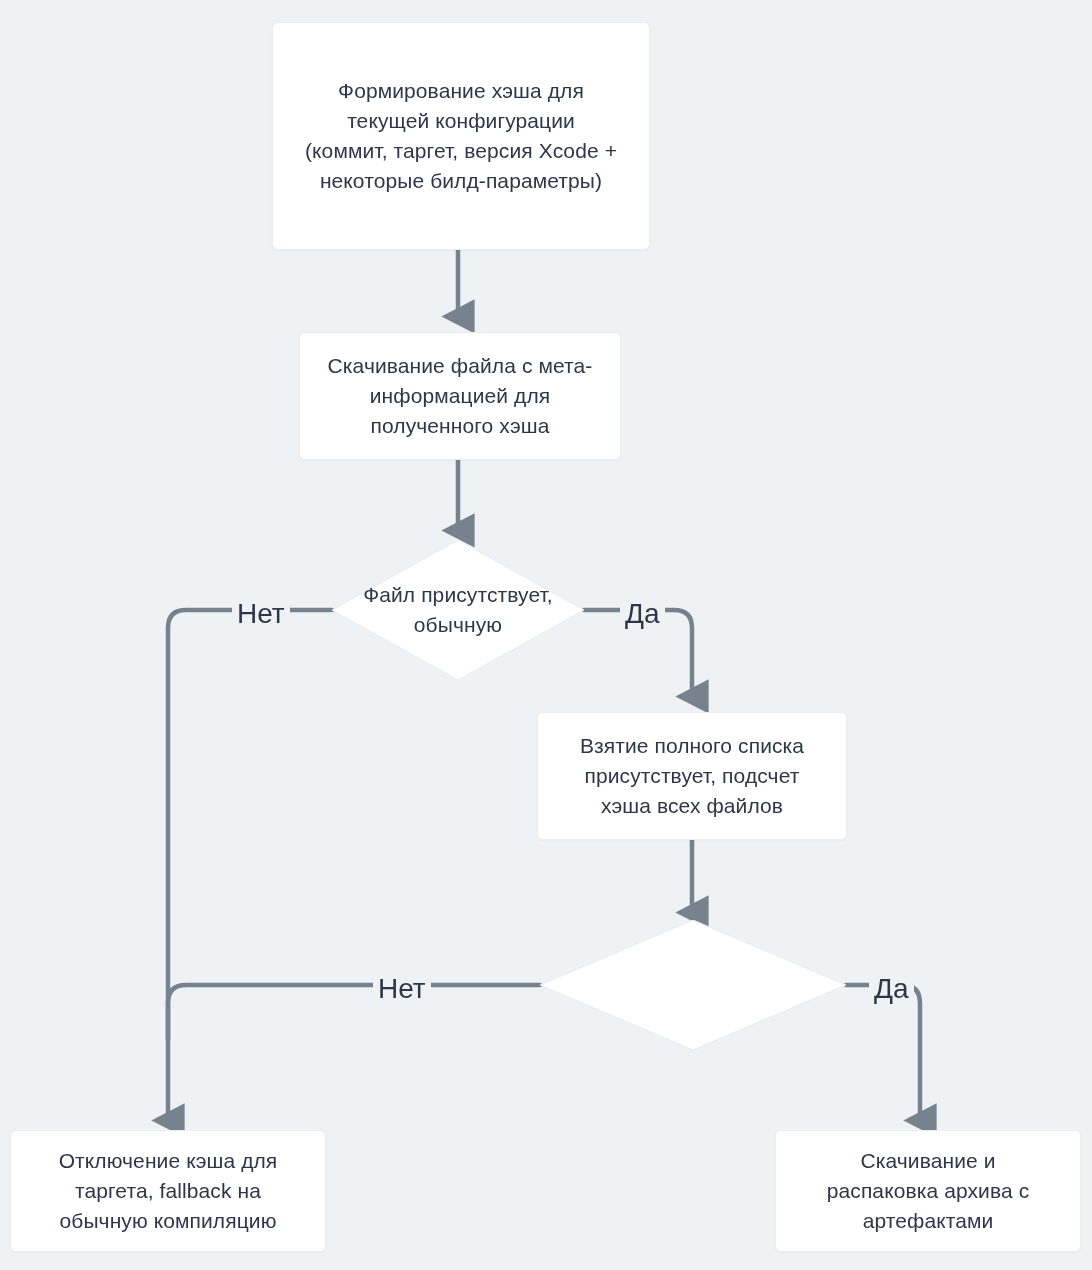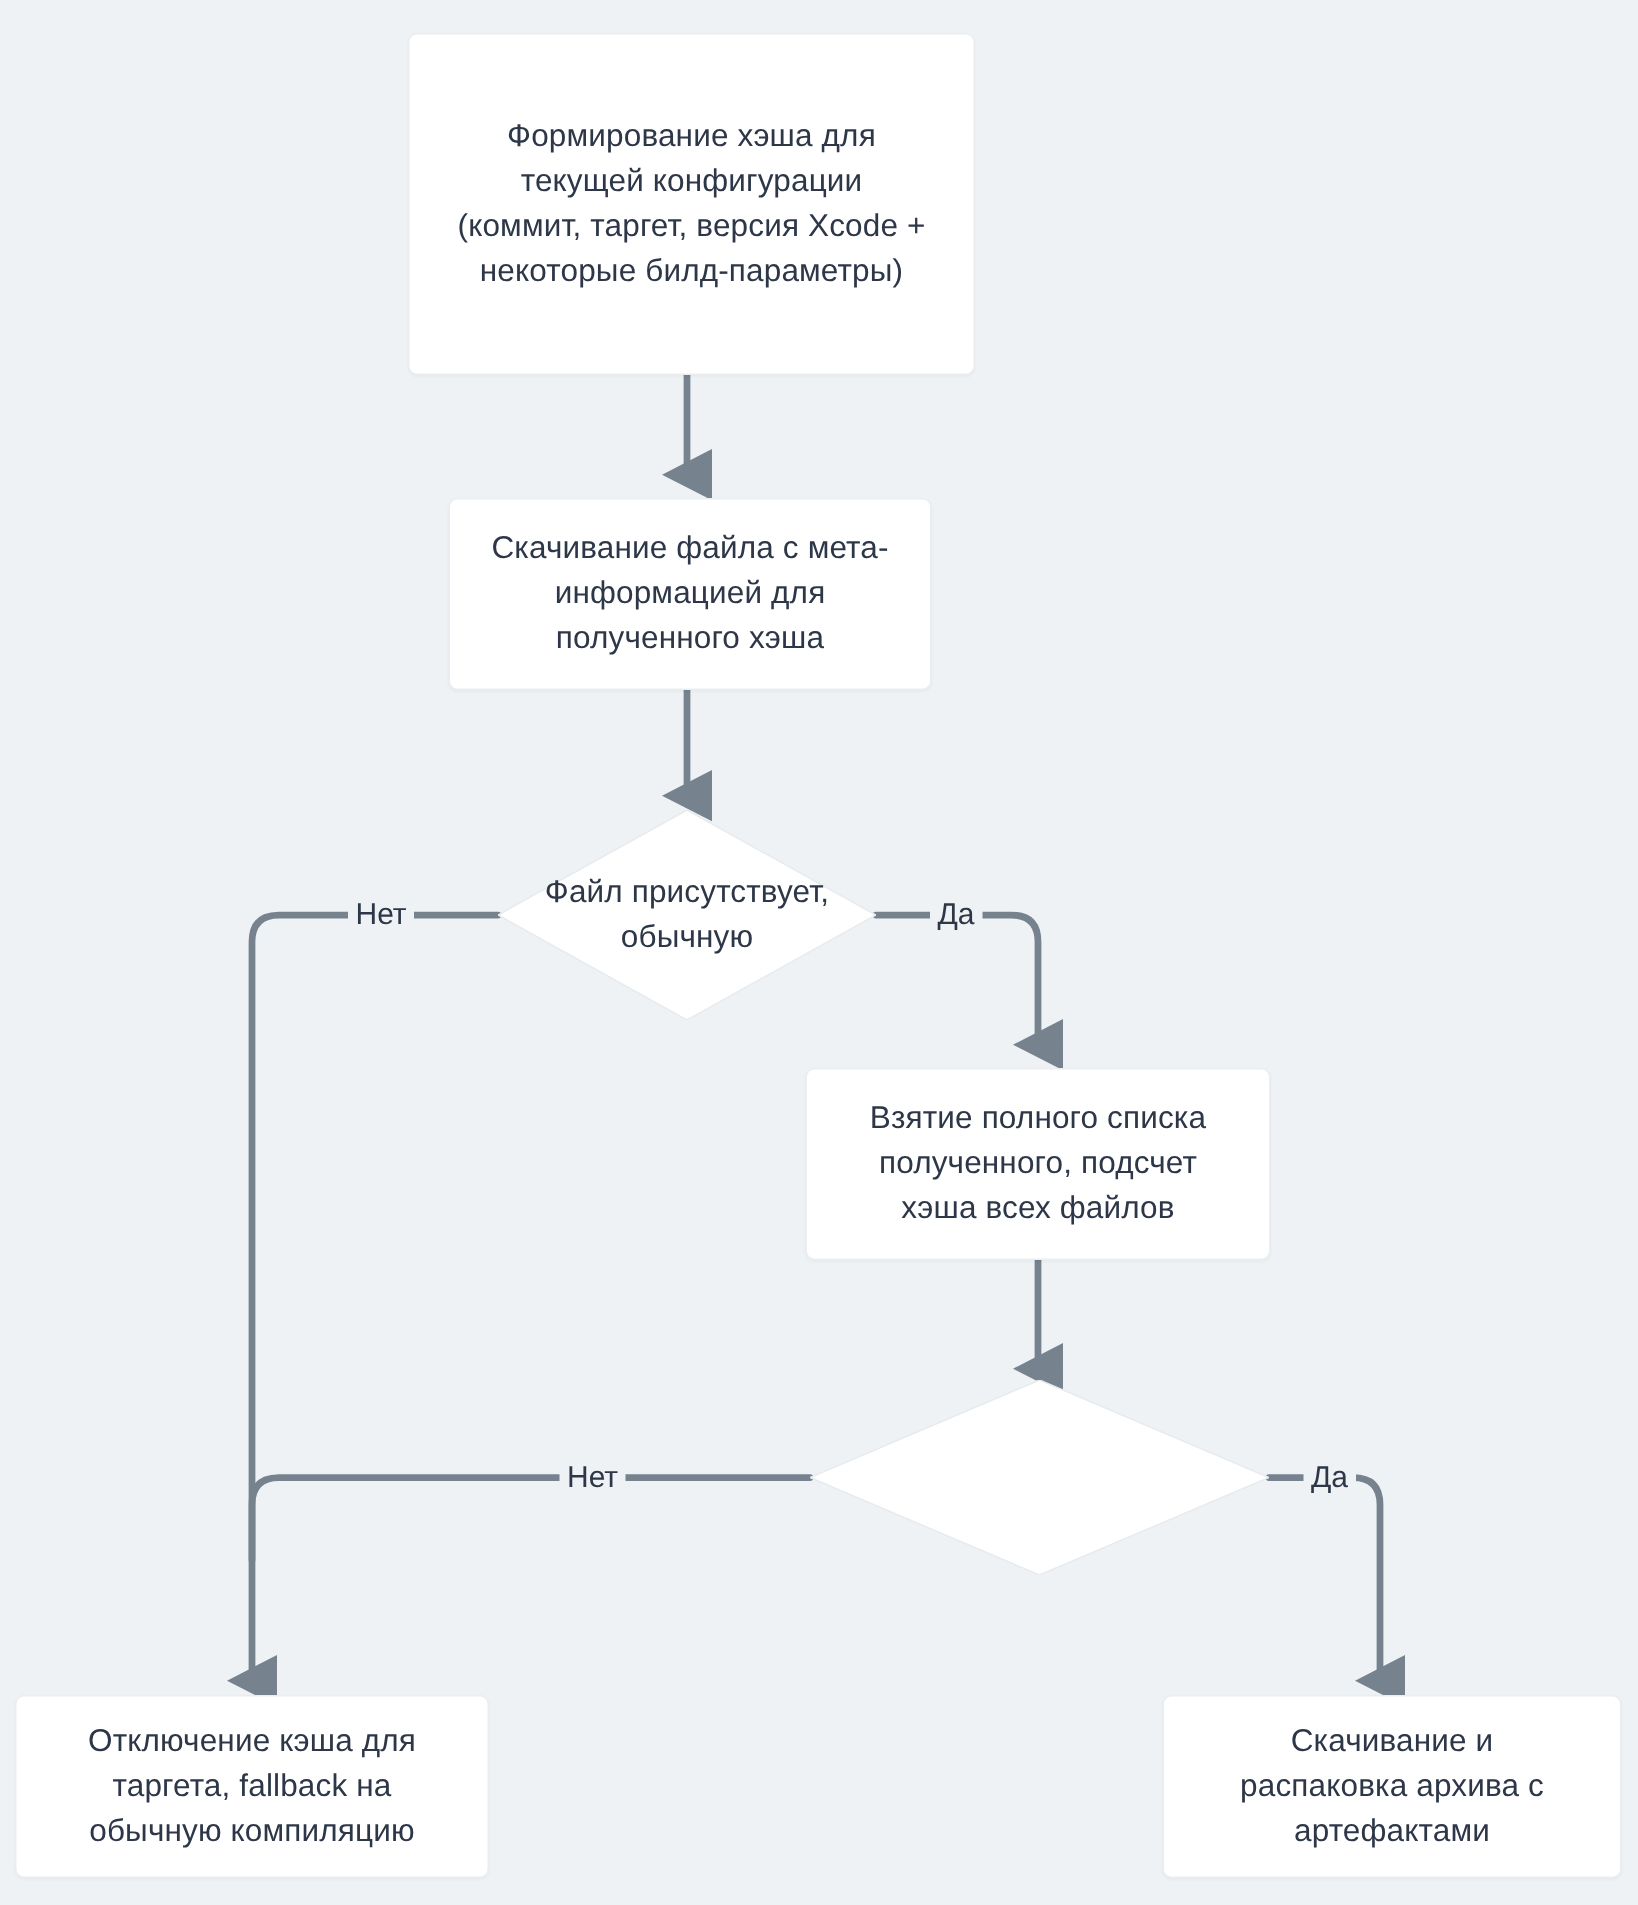--- a/index.html
+++ b/index.html
@@ -69,21 +69,21 @@
   }
   .node-decision .node-label {
     position: relative;
     z-index: 2;
     padding: 0;
   }
 
   .edge-label {
     position: absolute;
     color: #2d3748;
-    font-size: 20px;
+    font-size: 28px;
     line-height: 1;
     background: #eef2f5;
     padding: 0 5px;
     white-space: nowrap;
   }
 </style>
 </head>
 <body>
 
 <div id="flow-canvas">
@@ -135,21 +135,21 @@
   <div class="node node-decision" style="left:332px; top:540px; width:252px; height:140px;">
     <svg class="diamond-shape" viewBox="0 0 252 140" preserveAspectRatio="none">
       <polygon points="126,0 252,70 126,140 0,70" fill="#ffffff" stroke="#e7ebee" stroke-width="1"></polygon>
     </svg>
     <div class="node-label">Файл присутствует,
 обычную</div>
   </div>
 
   <div class="node node-process" style="left:537px; top:712px; width:310px; height:128px;">
     <div class="node-label">Взятие полного списка
-полученного, подсчет
+присутствует, подсчет
 хэша всех файлов</div>
   </div>
 
   <div class="node node-decision" style="left:540px; top:920px; width:306px; height:130px;">
     <svg class="diamond-shape" viewBox="0 0 306 130" preserveAspectRatio="none">
       <polygon points="153,0 306,65 153,130 0,65" fill="#ffffff" stroke="#e7ebee" stroke-width="1"></polygon>
     </svg>
   </div>
 
   <div class="node node-process" style="left:10px; top:1130px; width:316px; height:122px;">

